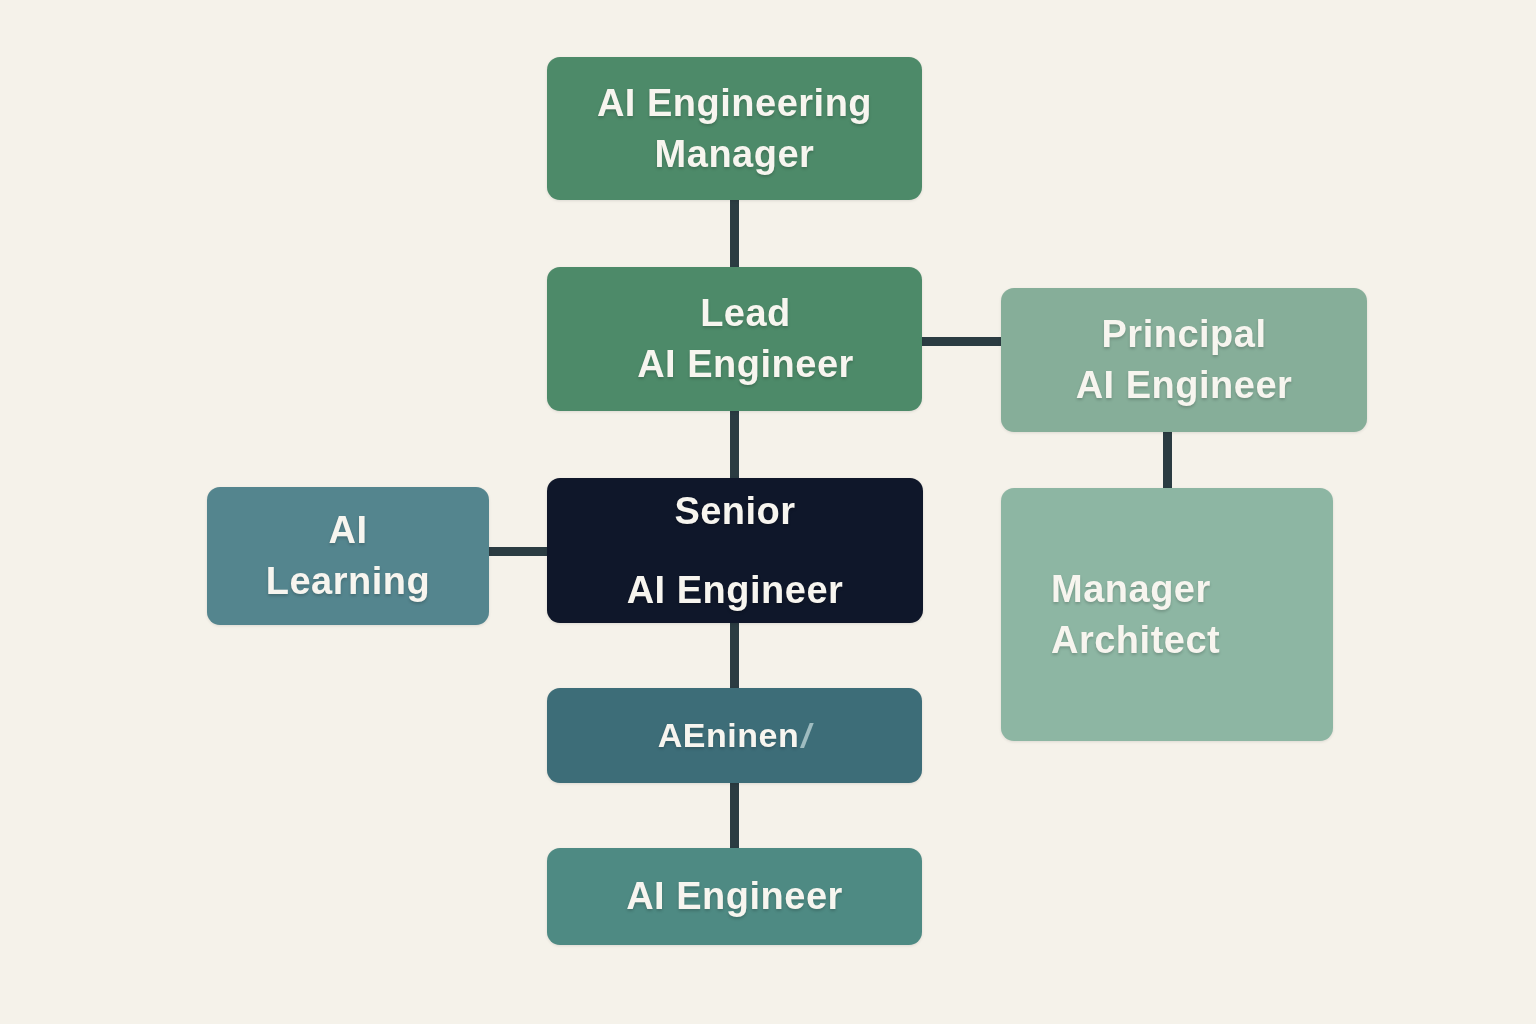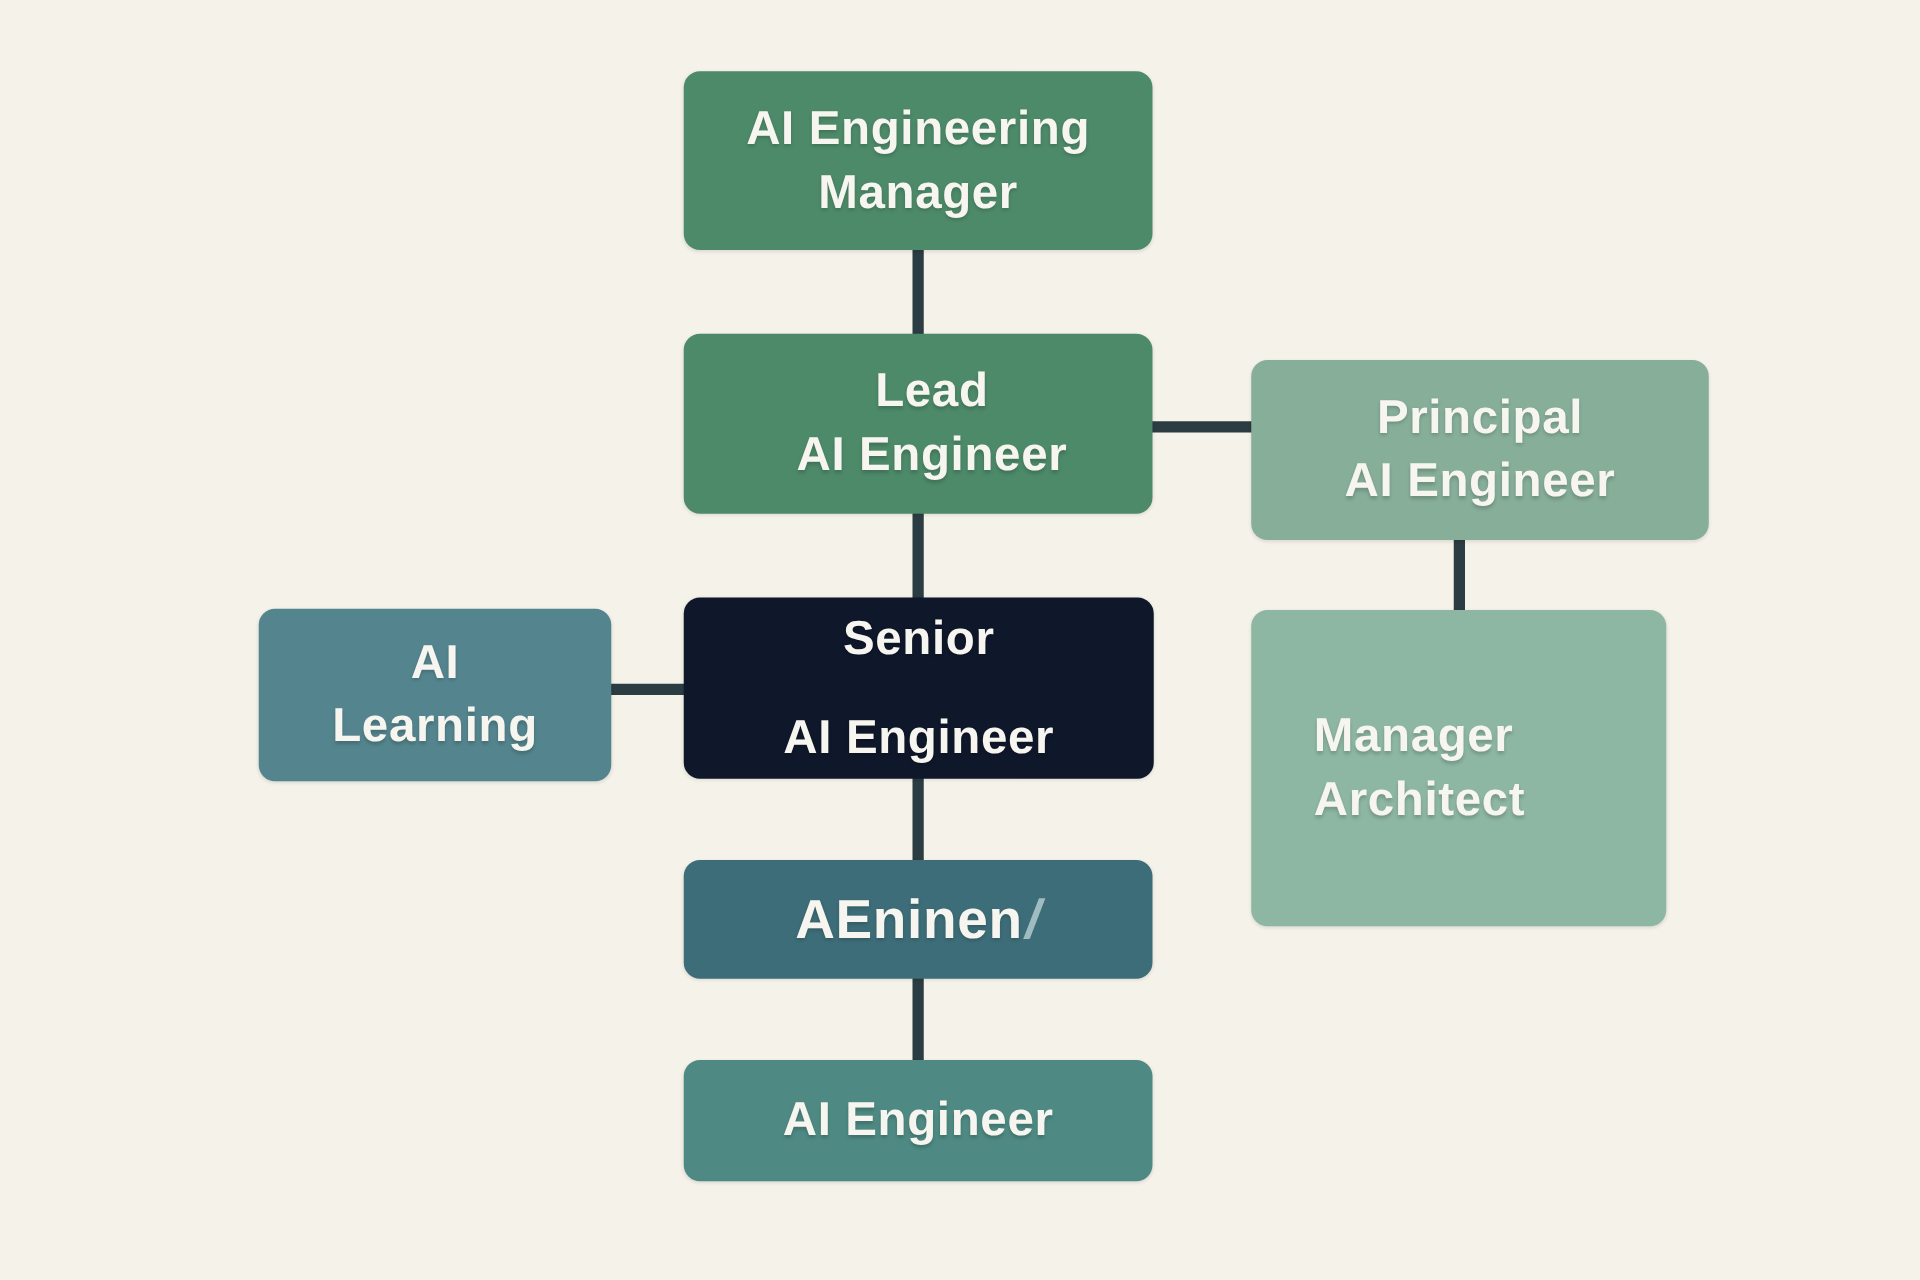--- a/index.html
+++ b/index.html
@@ -31,21 +31,21 @@
     box-shadow: 0 1px 3px rgba(0,0,0,0.10);
   }
   .node span { display: block; }
   
   .n-manager   { left: 547px; top:  57px; width: 375px; height: 143px; }
   .n-lead      { left: 547px; top: 267px; width: 375px; height: 144px; padding-left: 22px; }
   .n-principal { left:1001px; top: 288px; width: 366px; height: 144px; }
   .n-architect { left: 207px; top: 487px; width: 282px; height: 138px; }
   .n-senior    { left: 547px; top: 478px; width: 376px; height: 145px; }
   .n-garbled   { left: 547px; top: 688px; width: 375px; height:  95px;
-                 flex-direction: row; font-size: 44px; }
+                 flex-direction: row; font-size: 34px; }
   .n-ml        { left:1001px; top: 488px; width: 332px; height: 253px;
                  align-items: flex-start; padding-left: 50px; text-align: left; }
   .n-engineer  { left: 547px; top: 848px; width: 375px; height:  97px; }
   .slash {
     font-style: italic;
     font-weight: 700;
     margin-left: 2px;
     text-shadow: none;
   }
   .connector {

